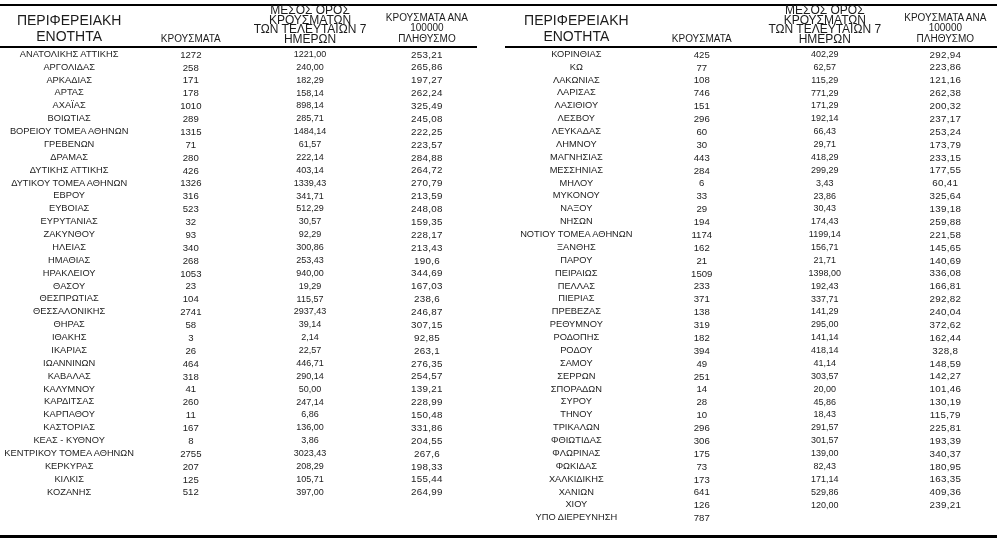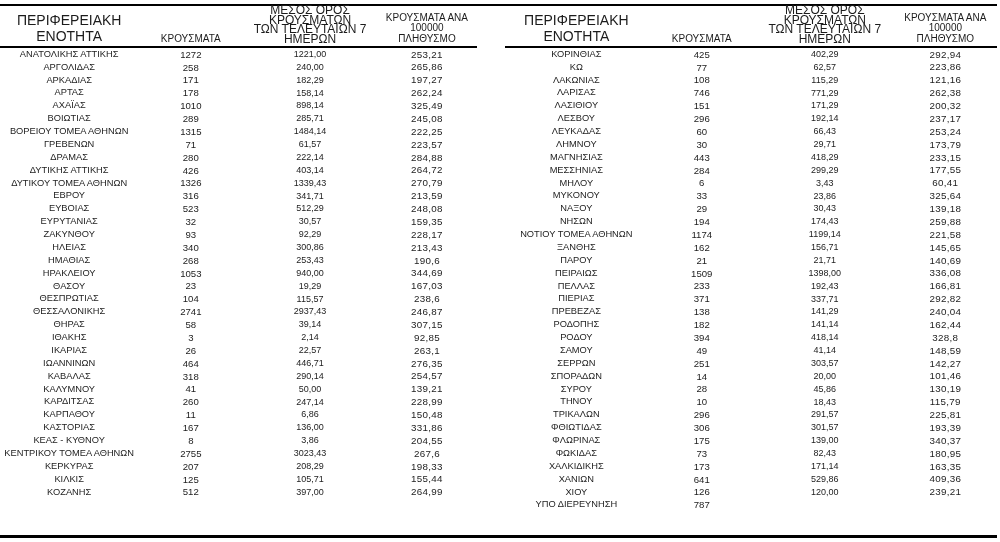--- a/index.html
+++ b/index.html
@@ -452,20 +452,26 @@
           <td>337,71</td>
           <td>292,82</td>
         </tr>
         <tr>
           <td>ΠΡΕΒΕΖΑΣ</td>
           <td>138</td>
           <td>141,29</td>
           <td>240,04</td>
         </tr>
         <tr>
+          <td>ΡΕΘΥΜΝΟΥ</td>
+          <td>319</td>
+          <td>295,00</td>
+          <td>372,62</td>
+        </tr>
+        <tr>
           <td>ΡΟΔΟΠΗΣ</td>
           <td>182</td>
           <td>141,14</td>
           <td>162,44</td>
         </tr>
         <tr>
           <td>ΡΟΔΟΥ</td>
           <td>394</td>
           <td>418,14</td>
           <td>328,8</td>

